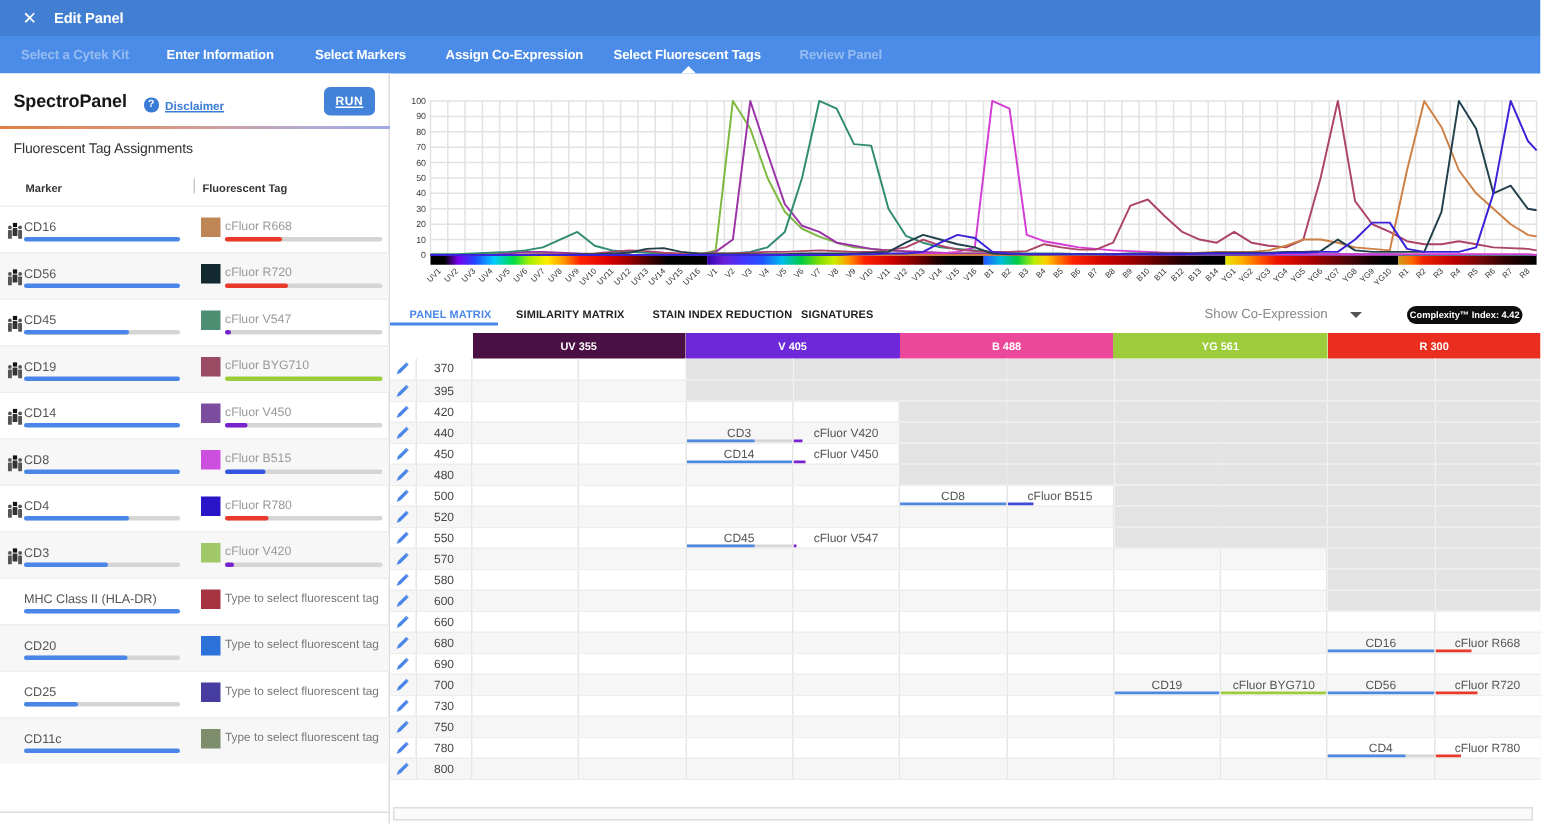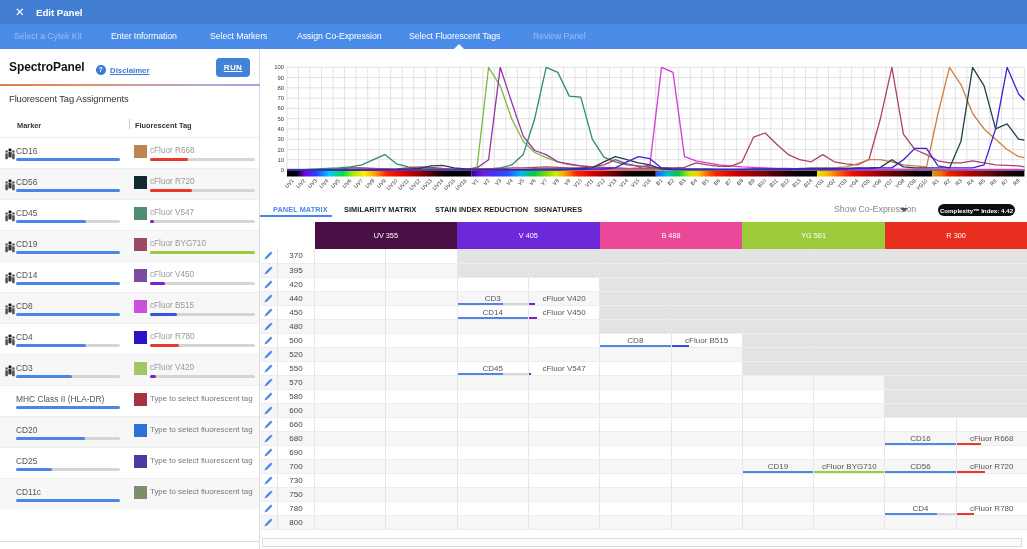--- a/index.html
+++ b/index.html
@@ -2,21 +2,21 @@
 <html><head><meta charset="utf-8">
 <style>
 * { margin:0; padding:0; box-sizing:border-box; }
 html,body { width:1027px; height:549px; overflow:hidden; background:#fff;
   font-family:"Liberation Sans", sans-serif; position:relative; }
 
 .topbar { position:absolute; left:0; top:0; width:1027px; height:23.5px; background:#427fd3; }
 .topbar .x { position:absolute; left:15px; top:4.5px; color:#fff; font-size:11.5px; font-weight:normal; }
 .topbar .t { position:absolute; left:36px; top:6.5px; color:#fff; font-size:9.8px; font-weight:bold; letter-spacing:-0.1px; }
 .navbar { position:absolute; left:0; top:23.5px; width:1027px; height:25.5px; background:#4a8ce8; }
-.navbar span { position:absolute; top:7.5px; font-size:8.8px; font-weight:normal; color:#fff; white-space:nowrap; letter-spacing:-0.1px; }
+.navbar span { position:absolute; top:7.5px; font-size:8.8px; font-weight:bold; color:#fff; white-space:nowrap; letter-spacing:-0.1px; }
 .navbar span.dim { color:rgba(255,255,255,0.42); }
 .notch { position:absolute; top:43.5px; left:454px; width:0; height:0;
   border-left:5.5px solid transparent; border-right:5.5px solid transparent; border-bottom:5.5px solid #fff; }
 
 .leftpanel { position:absolute; left:0; top:49px; width:260px; height:500px; background:#fff;
   border-right:1px solid #ddd; }
 .sp-title { position:absolute; left:9px; top:60px; font-size:12px; font-weight:bold; color:#151515; letter-spacing:-0.1px; }
 .qmark { position:absolute; left:96px; top:65px; width:9.5px; height:9.5px; border-radius:50%;
   background:#3a7bd5; color:#fff; font-size:7px; font-weight:bold; text-align:center; line-height:10px; }
 .disc { position:absolute; left:110px; top:65.5px; font-size:7.8px; font-weight:bold; color:#3a7bd5;
@@ -35,29 +35,29 @@
 .sw { position:absolute; left:133.5px; top:7.5px; width:13px; height:13px; }
 .ftxt { position:absolute; left:150px; top:8.5px; font-size:8.2px; color:#999; white-space:nowrap; }
 .ftxt2 { position:absolute; left:150px; top:8.5px; font-size:7.9px; color:#777; white-space:nowrap; }
 .bar { position:absolute; top:20.5px; height:2.8px; border-radius:1.5px; }
 .trk { position:absolute; top:20.5px; height:2.8px; border-radius:1.5px; background:#d5d5d5; }
 .lp-bottom { position:absolute; left:0; top:541px; width:260px; height:1px; background:#ddd; }
 
 .rtabs span { position:absolute; top:204.5px; font-size:7.3px; font-weight:bold; color:#222; letter-spacing:.1px; }
 .rtabs .act { color:#4a86e8; }
 .tabline { position:absolute; left:260px; top:214.5px; width:72px; height:2.5px; background:#4a86e8; }
-.showco { position:absolute; left:803px; top:204px; font-size:8.8px; color:#888;margin-left:31px; }
+.showco { position:absolute; left:803px; top:204px; font-size:8.8px; color:#888; }
 .caret { position:absolute; left:900px; top:208px; width:0; height:0;
   border-left:4px solid transparent; border-right:4px solid transparent; border-top:4.5px solid #555; }
 .pill { position:absolute; left:938px; top:203.5px; width:77px; height:12.5px; background:#0d0d0d;
   border-radius:6.5px; color:#fff; font-size:6.2px; font-weight:bold; text-align:center; line-height:13px; }
 
 table.mx { position:absolute; left:260px; top:222px; width:767px; border-collapse:collapse; table-layout:fixed; }
 table.mx td { padding:0; font-family:"Liberation Sans", sans-serif; overflow:hidden; white-space:nowrap; }
-tr.band td { height:27px; font-size:7.3px; font-weight:normal; color:#fff; text-align:center; vertical-align:middle; }
+tr.band td { height:17px; font-size:7.3px; font-weight:bold; color:#fff; text-align:center; vertical-align:middle; }
 tr.hdr td { height:18.5px; font-size:7.6px; font-weight:bold; color:#222; text-align:center; vertical-align:middle;
   border-bottom:1px solid #ccc; border-right:1px solid #e6e6e6; }
 tr.mrow td { height:14px; border-right:1px solid #e6e6e6; border-bottom:1px solid #ededed;
   font-size:8px; color:#555; text-align:center; vertical-align:middle; position:relative; }
 tr.mrow.modd td { background:#f6f6f6; }
 td.gray { background:#e3e3e3 !important; }
 td.pcell { text-align:center; }
 td.pcell svg { vertical-align:middle; }
 td.ecell { color:#444 !important; }
 .mbar { position:absolute; left:0; bottom:0; height:1.7px; background:#4f88e0; }

